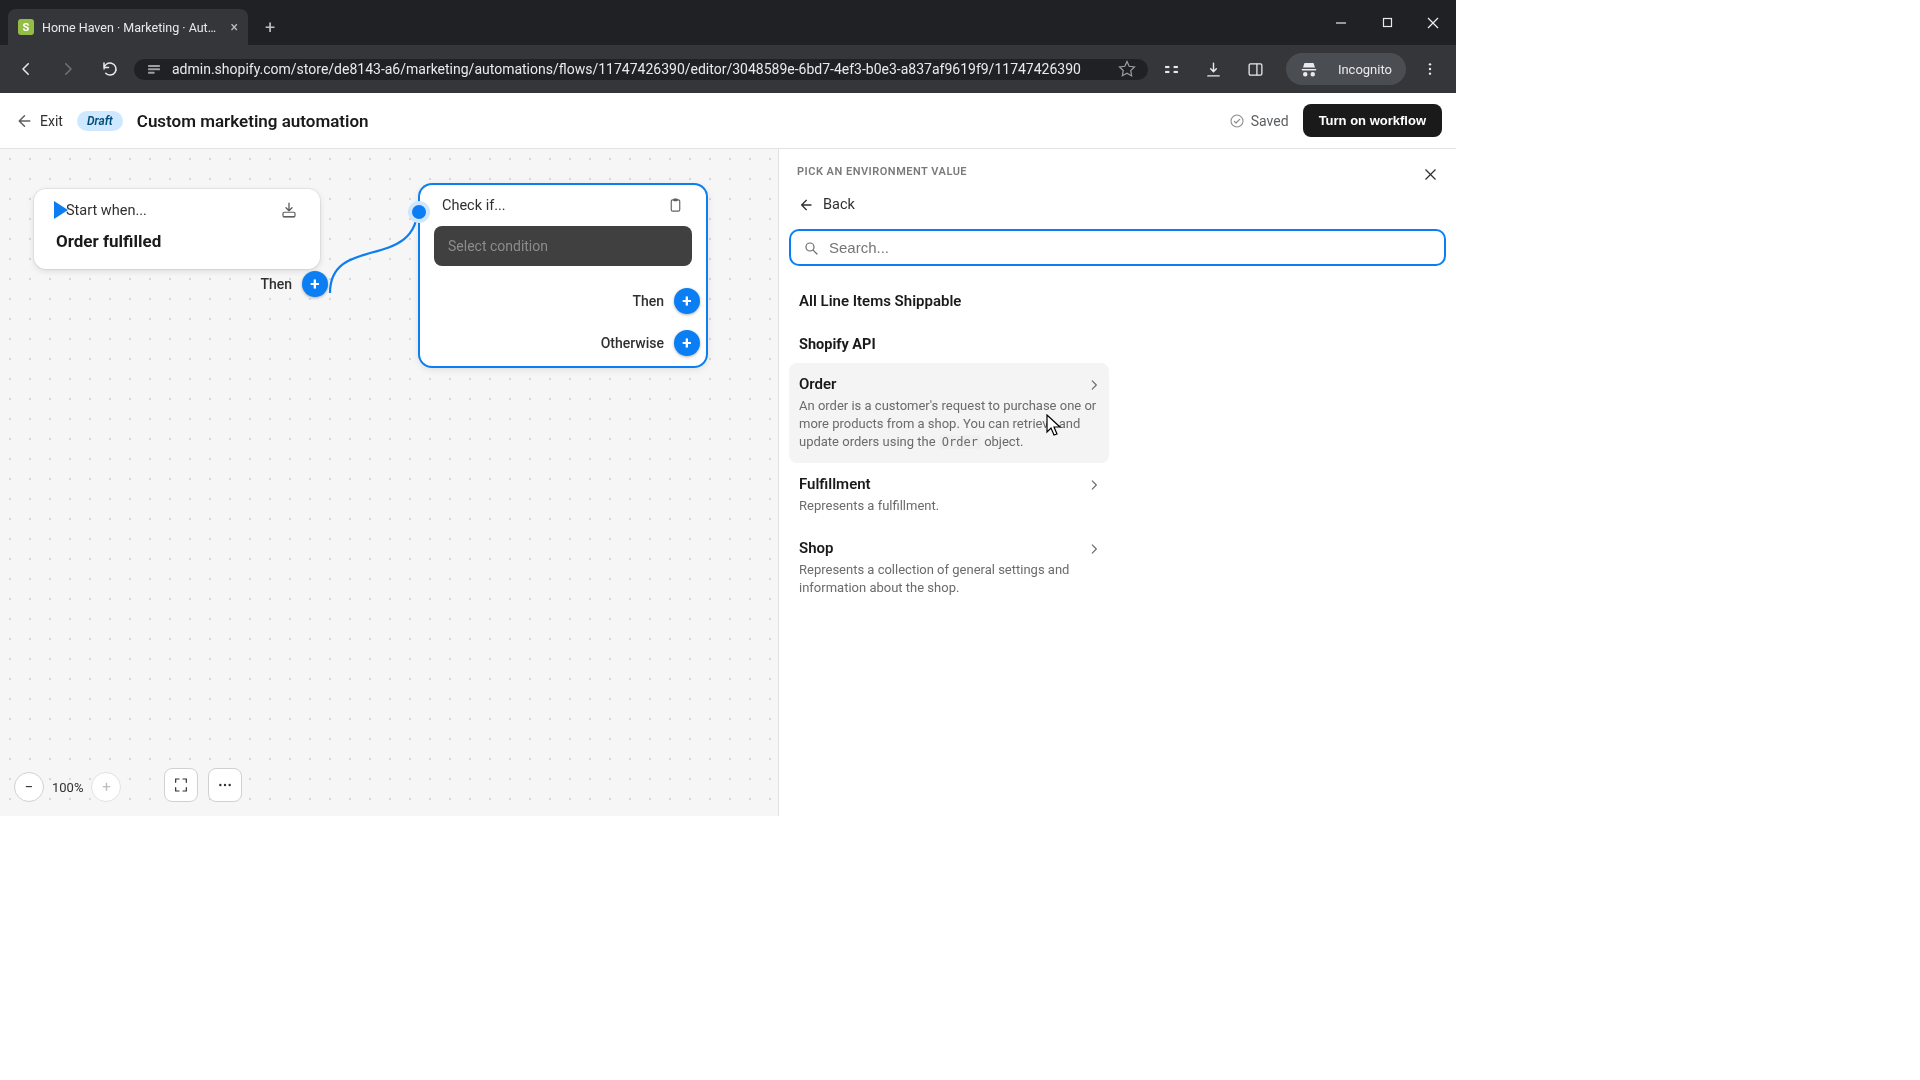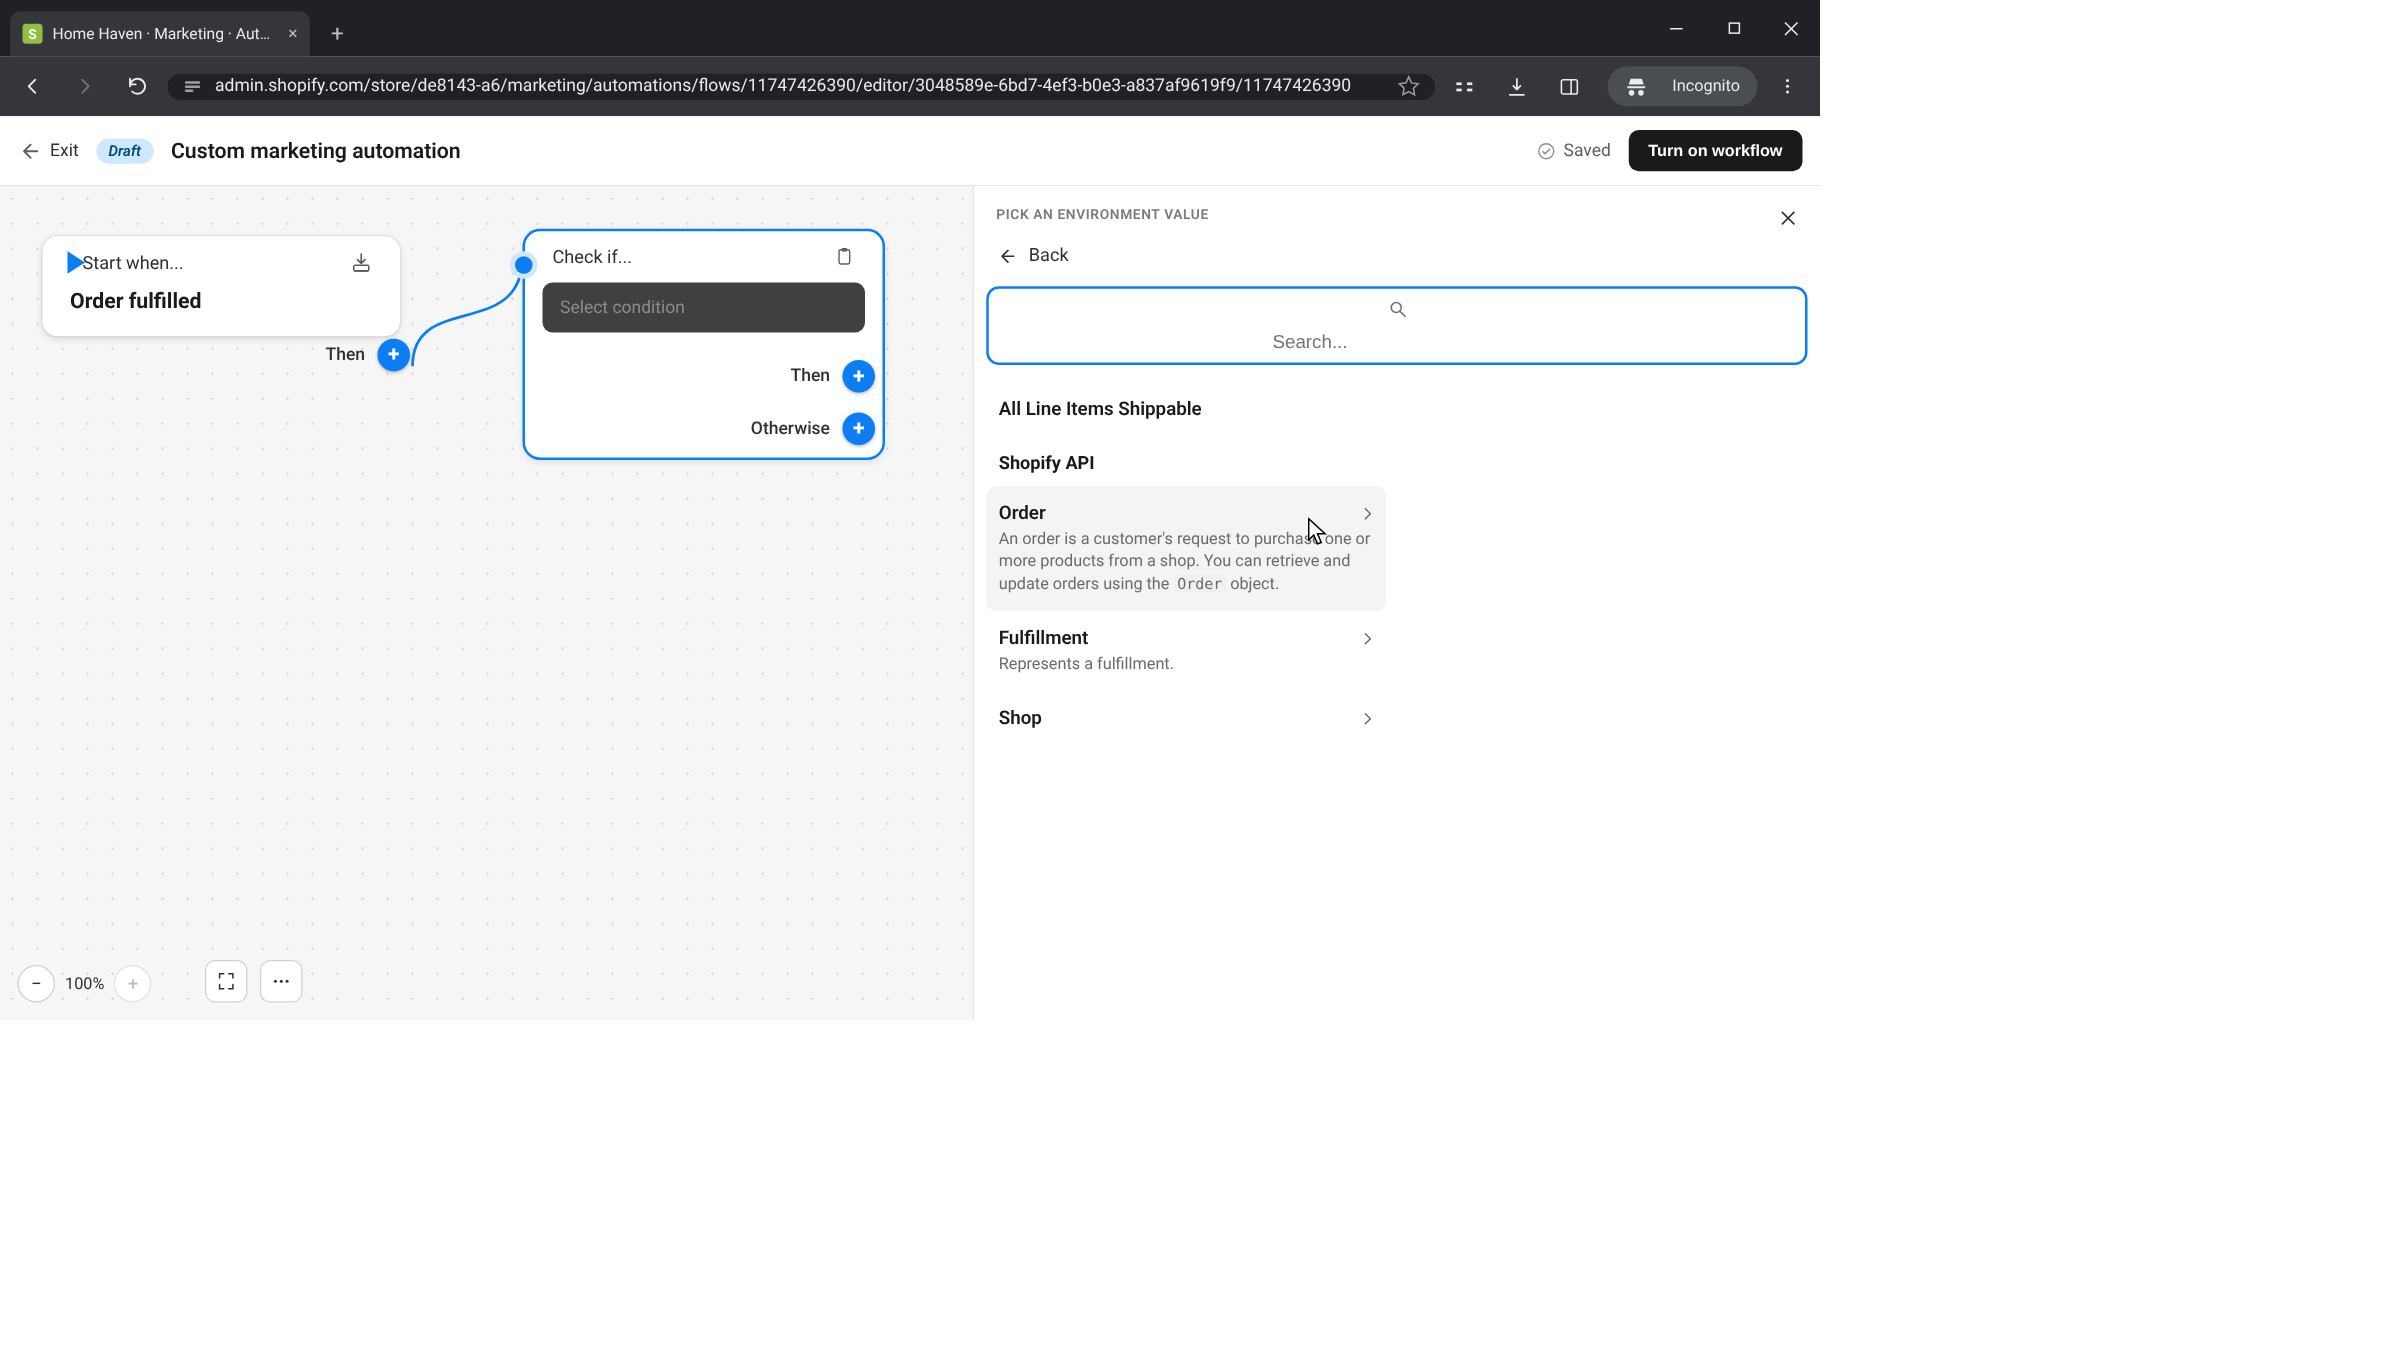--- a/index.html
+++ b/index.html
@@ -180,21 +180,21 @@
     font-size:11px;letter-spacing:.5px;color:#7a7a7a;text-transform:uppercase;font-weight:600;
   }
   .close-x{
     position:absolute;right:14px;top:14px;cursor:pointer;color:#5c5f62;padding:4px;
   }
   .back-row{
     display:flex;align-items:center;gap:10px;margin-top:18px;color:#303030;font-size:14.5px;cursor:pointer;
   }
   .search-wrap{
     margin:12px 10px 6px;border:2px solid #0a7ef2;border-radius:10px;
-    display:flex;align-items:center;gap:10px;padding:8px 12px;background:#fff;flex-direction:column;
+    display:flex;align-items:center;gap:10px;padding:8px 12px;background:#fff;
   }
   .search-wrap input{
     border:none;outline:none;flex:1;font-size:15px;color:#303030;background:transparent;
   }
   .list-scroll{padding:8px 10px 20px 10px;width:340px;}
   .section-label{
     font-size:14.5px;font-weight:700;color:#1a1a1a;padding:14px 10px 10px;
   }
   .list-item{
     padding:12px 10px;border-radius:8px;cursor:pointer;position:relative;
@@ -451,20 +451,21 @@
         <div class="item-desc">Represents a fulfillment.</div>
       </div>
 
       <div class="list-item">
         <div class="item-title">Shop</div>
         <span class="chevron">
           <svg width="14" height="14" viewBox="0 0 24 24" fill="none">
               <path d="M9 5l7 7-7 7" stroke="currentColor" stroke-width="2" stroke-linecap="round" stroke-linejoin="round"></path>
             </svg>
         </span>
+        <div class="item-desc">Represents a collection of general settings and information about the shop.</div>
       </div>
     </div>
   </div>
 </div>
 
 <div class="cursor" style="left:1046px;top:414px;">
   <svg width="18" height="24" viewBox="0 0 18 24">
       <path d="M1 1l0 17 4-4 3 7 3-1-3-7 6 0z" fill="#fff" stroke="#000" stroke-width="1.2"></path>
     </svg>
 </div>

